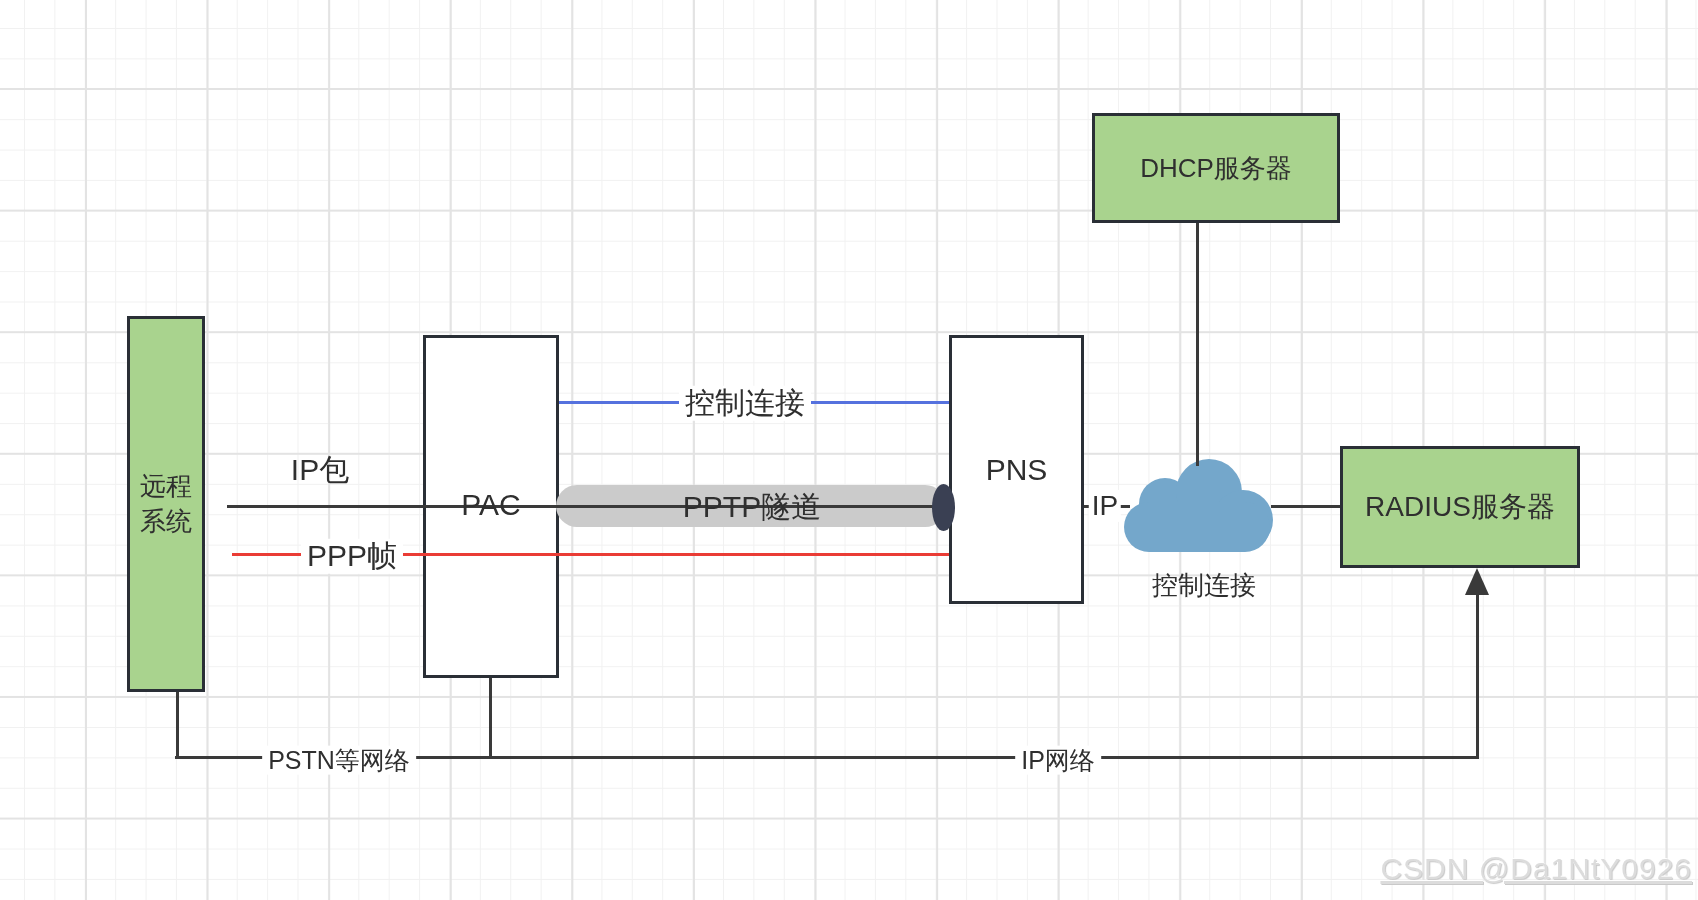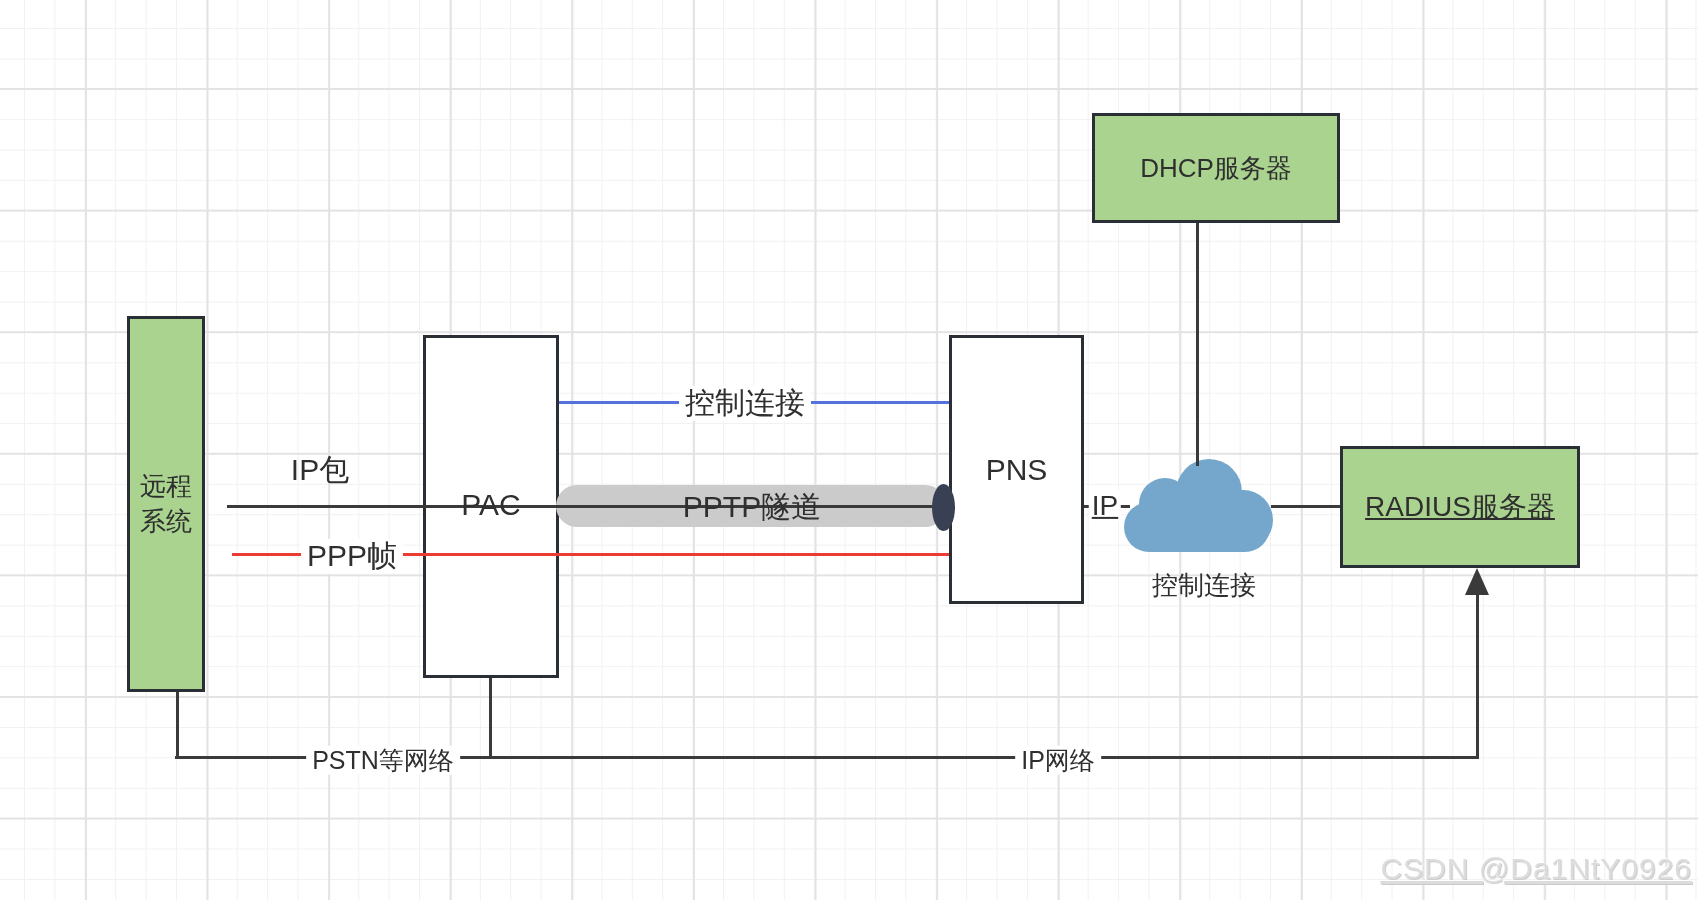--- a/index.html
+++ b/index.html
@@ -57,21 +57,21 @@
   #cloud{position:absolute;left:1121px;top:456px;z-index:3;}
   #watermark{
     position:absolute;right:6px;top:852px;
     font-size:30px;letter-spacing:1px;
     color:#dcdcdc;
     text-shadow:-1px -1px 0 #ffffff,1px 1px 1px #c9c9c9;
     z-index:7;
     text-decoration:underline;
   }
   .fs30{font-size:30px;}
-  .fs28{font-size:28px;text-decoration:underline;}
+  .fs28{font-size:28px;}
   .fs26{font-size:26px;}
   .fs25{font-size:25px;}
 </style>
 </head>
 <body>
 
 <div id="stage">
 
   <div class="node green fs26" style="left:127px;top:316px;width:78px;height:376px;">
     <div>
@@ -119,21 +119,21 @@
   <div class="vline" style="left:1476px;top:592px;height:167px;"></div>
   <div id="arrow-head"></div>
 
   <div id="tunnel-cap"></div>
 
   <div class="lbl fs30" style="left:320px;top:470px;">IP包</div>
   <div class="lbl fs30 onlinebg" style="left:352px;top:556px;">PPP帧</div>
   <div class="lbl fs30 onlinebg" style="left:745px;top:403px;">控制连接</div>
   <div class="lbl fs30" style="left:752px;top:507px;">PPTP隧道</div>
   <div class="lbl fs28 onlinebg" style="left:1105px;top:506px;padding:0 3px;">IP</div>
-  <div class="lbl fs25 onlinebg" style="left:339px;top:760px;margin-left:44px;">PSTN等网络</div>
+  <div class="lbl fs25 onlinebg" style="left:339px;top:760px;">PSTN等网络</div>
   <div class="lbl fs25 onlinebg" style="left:1058px;top:760px;">IP网络</div>
   <div class="lbl fs26" style="left:1204px;top:586px;">控制连接</div>
 
   <div class="lbl fs30" style="left:491px;top:505px;">PAC</div>
 
   <div id="watermark">CSDN @Da1NtY0926</div>
 
 </div>
 
 </body></html>

